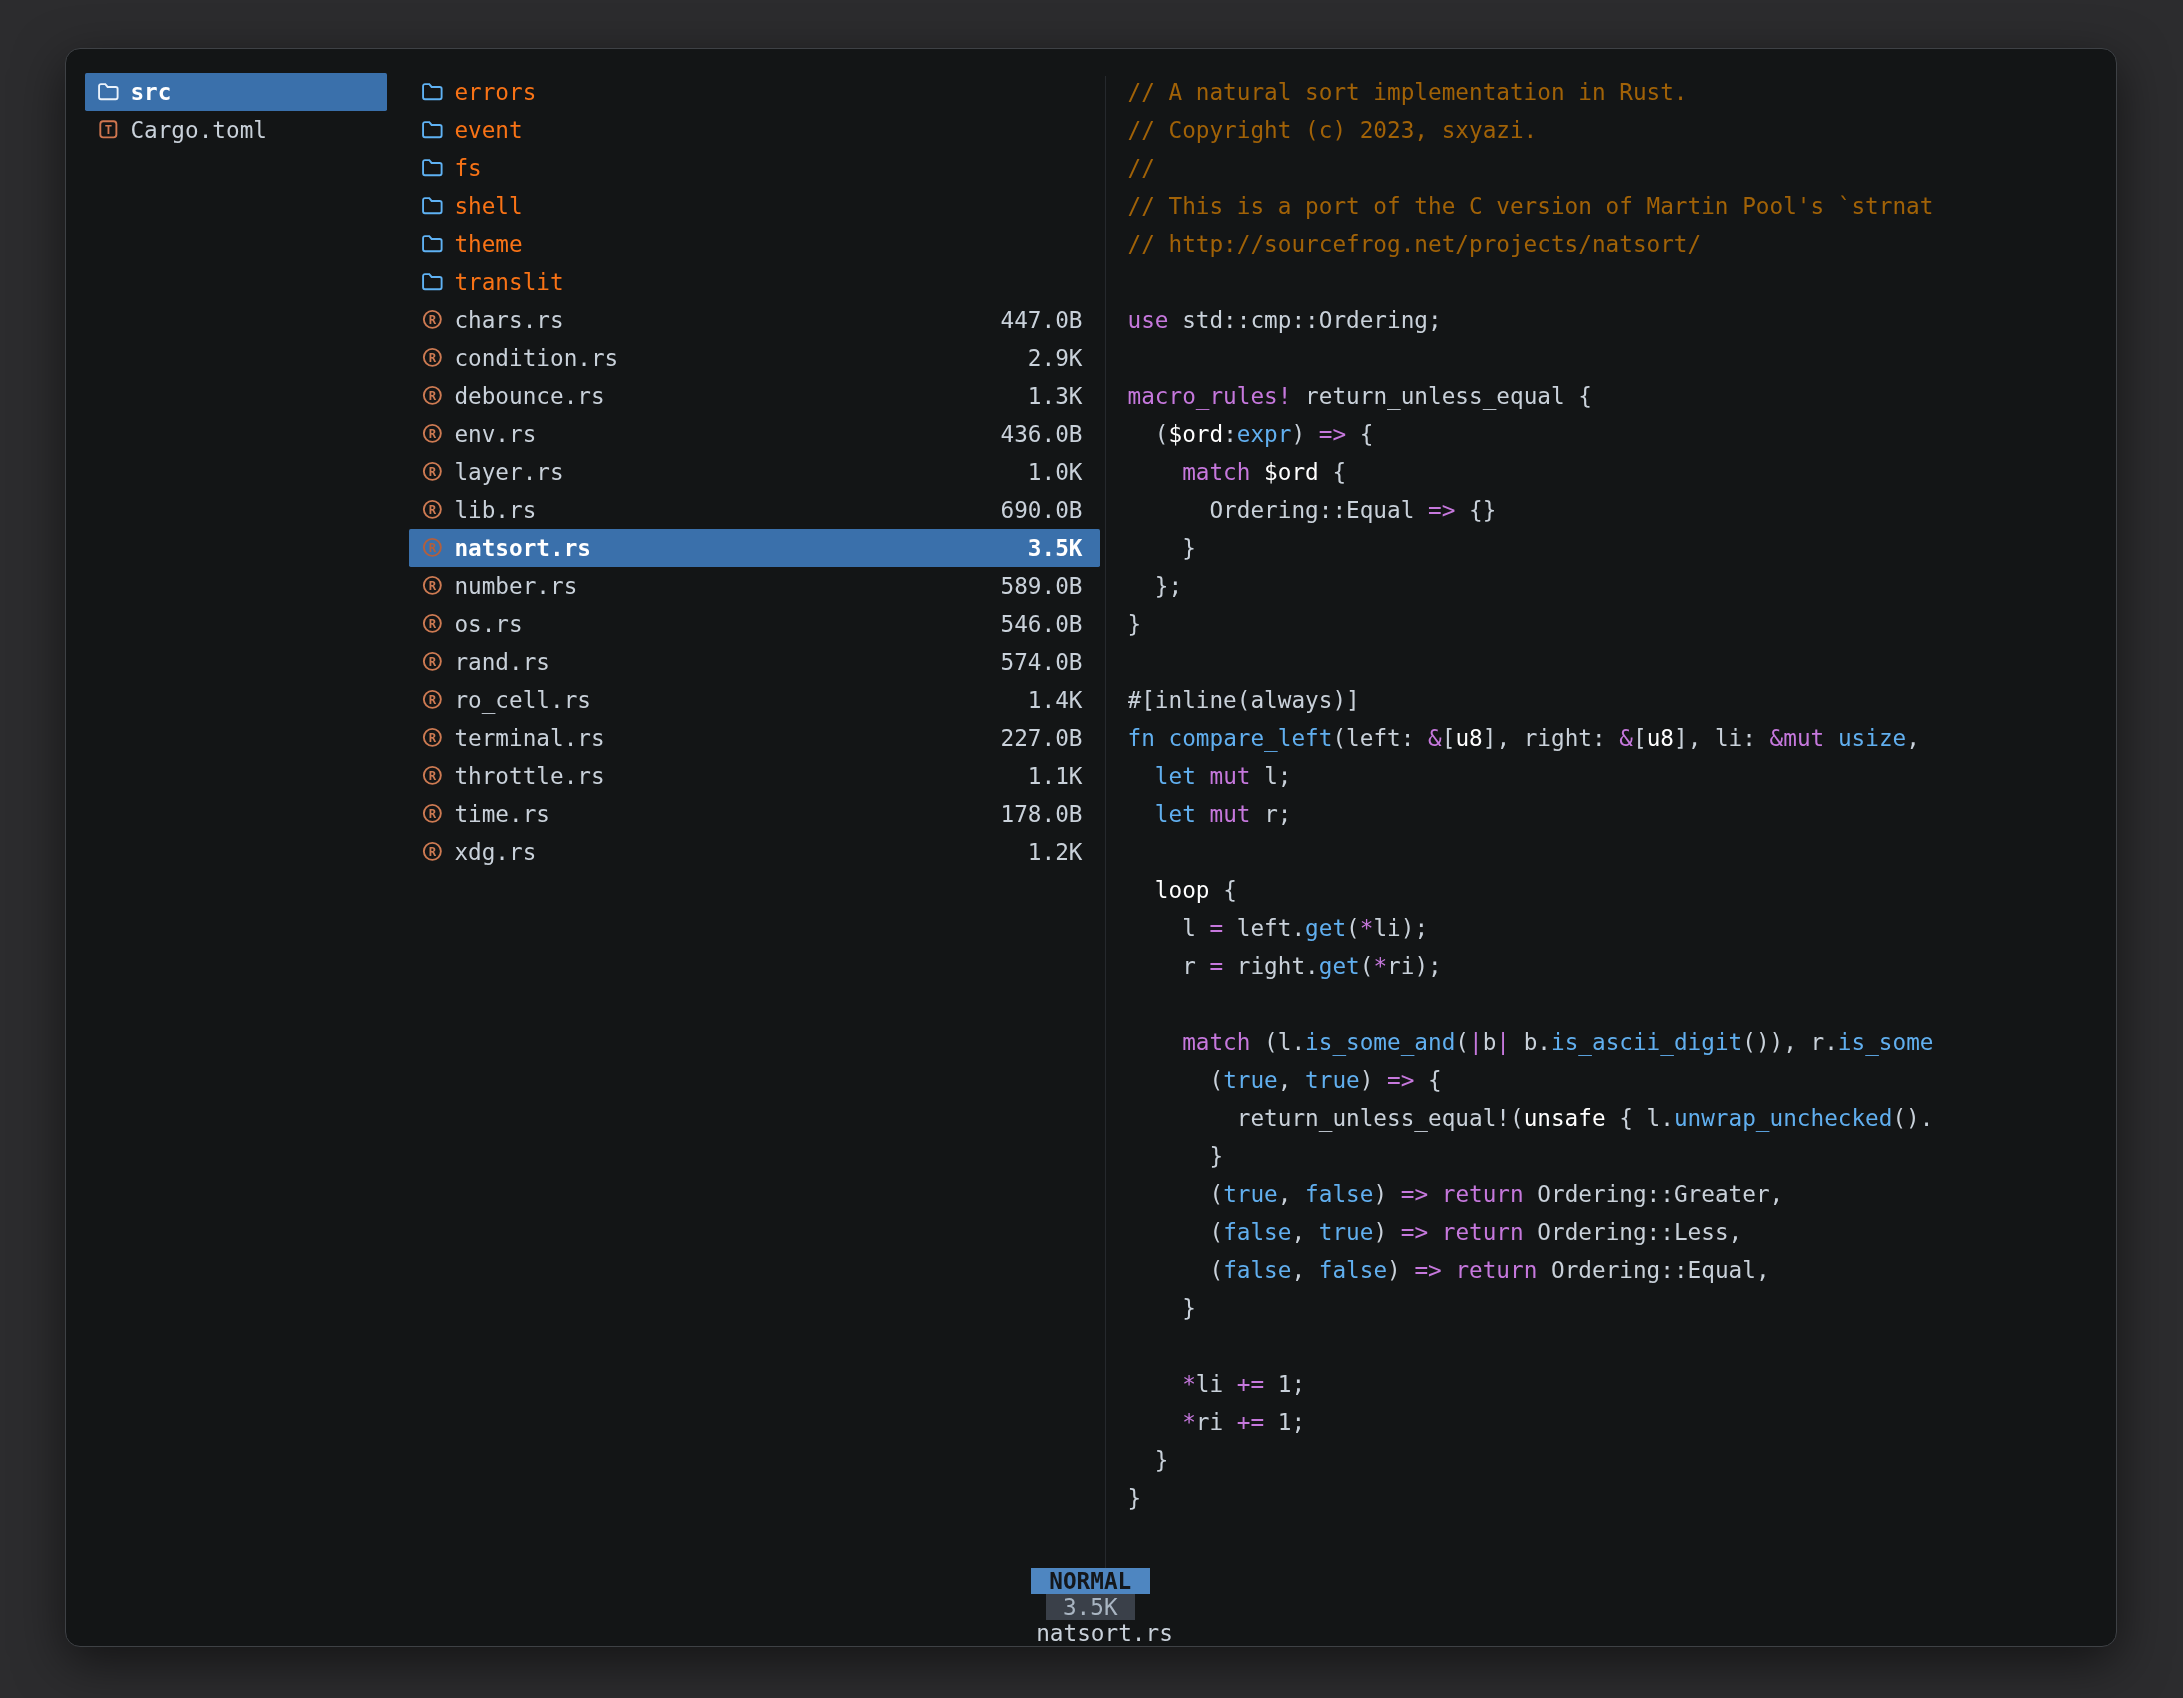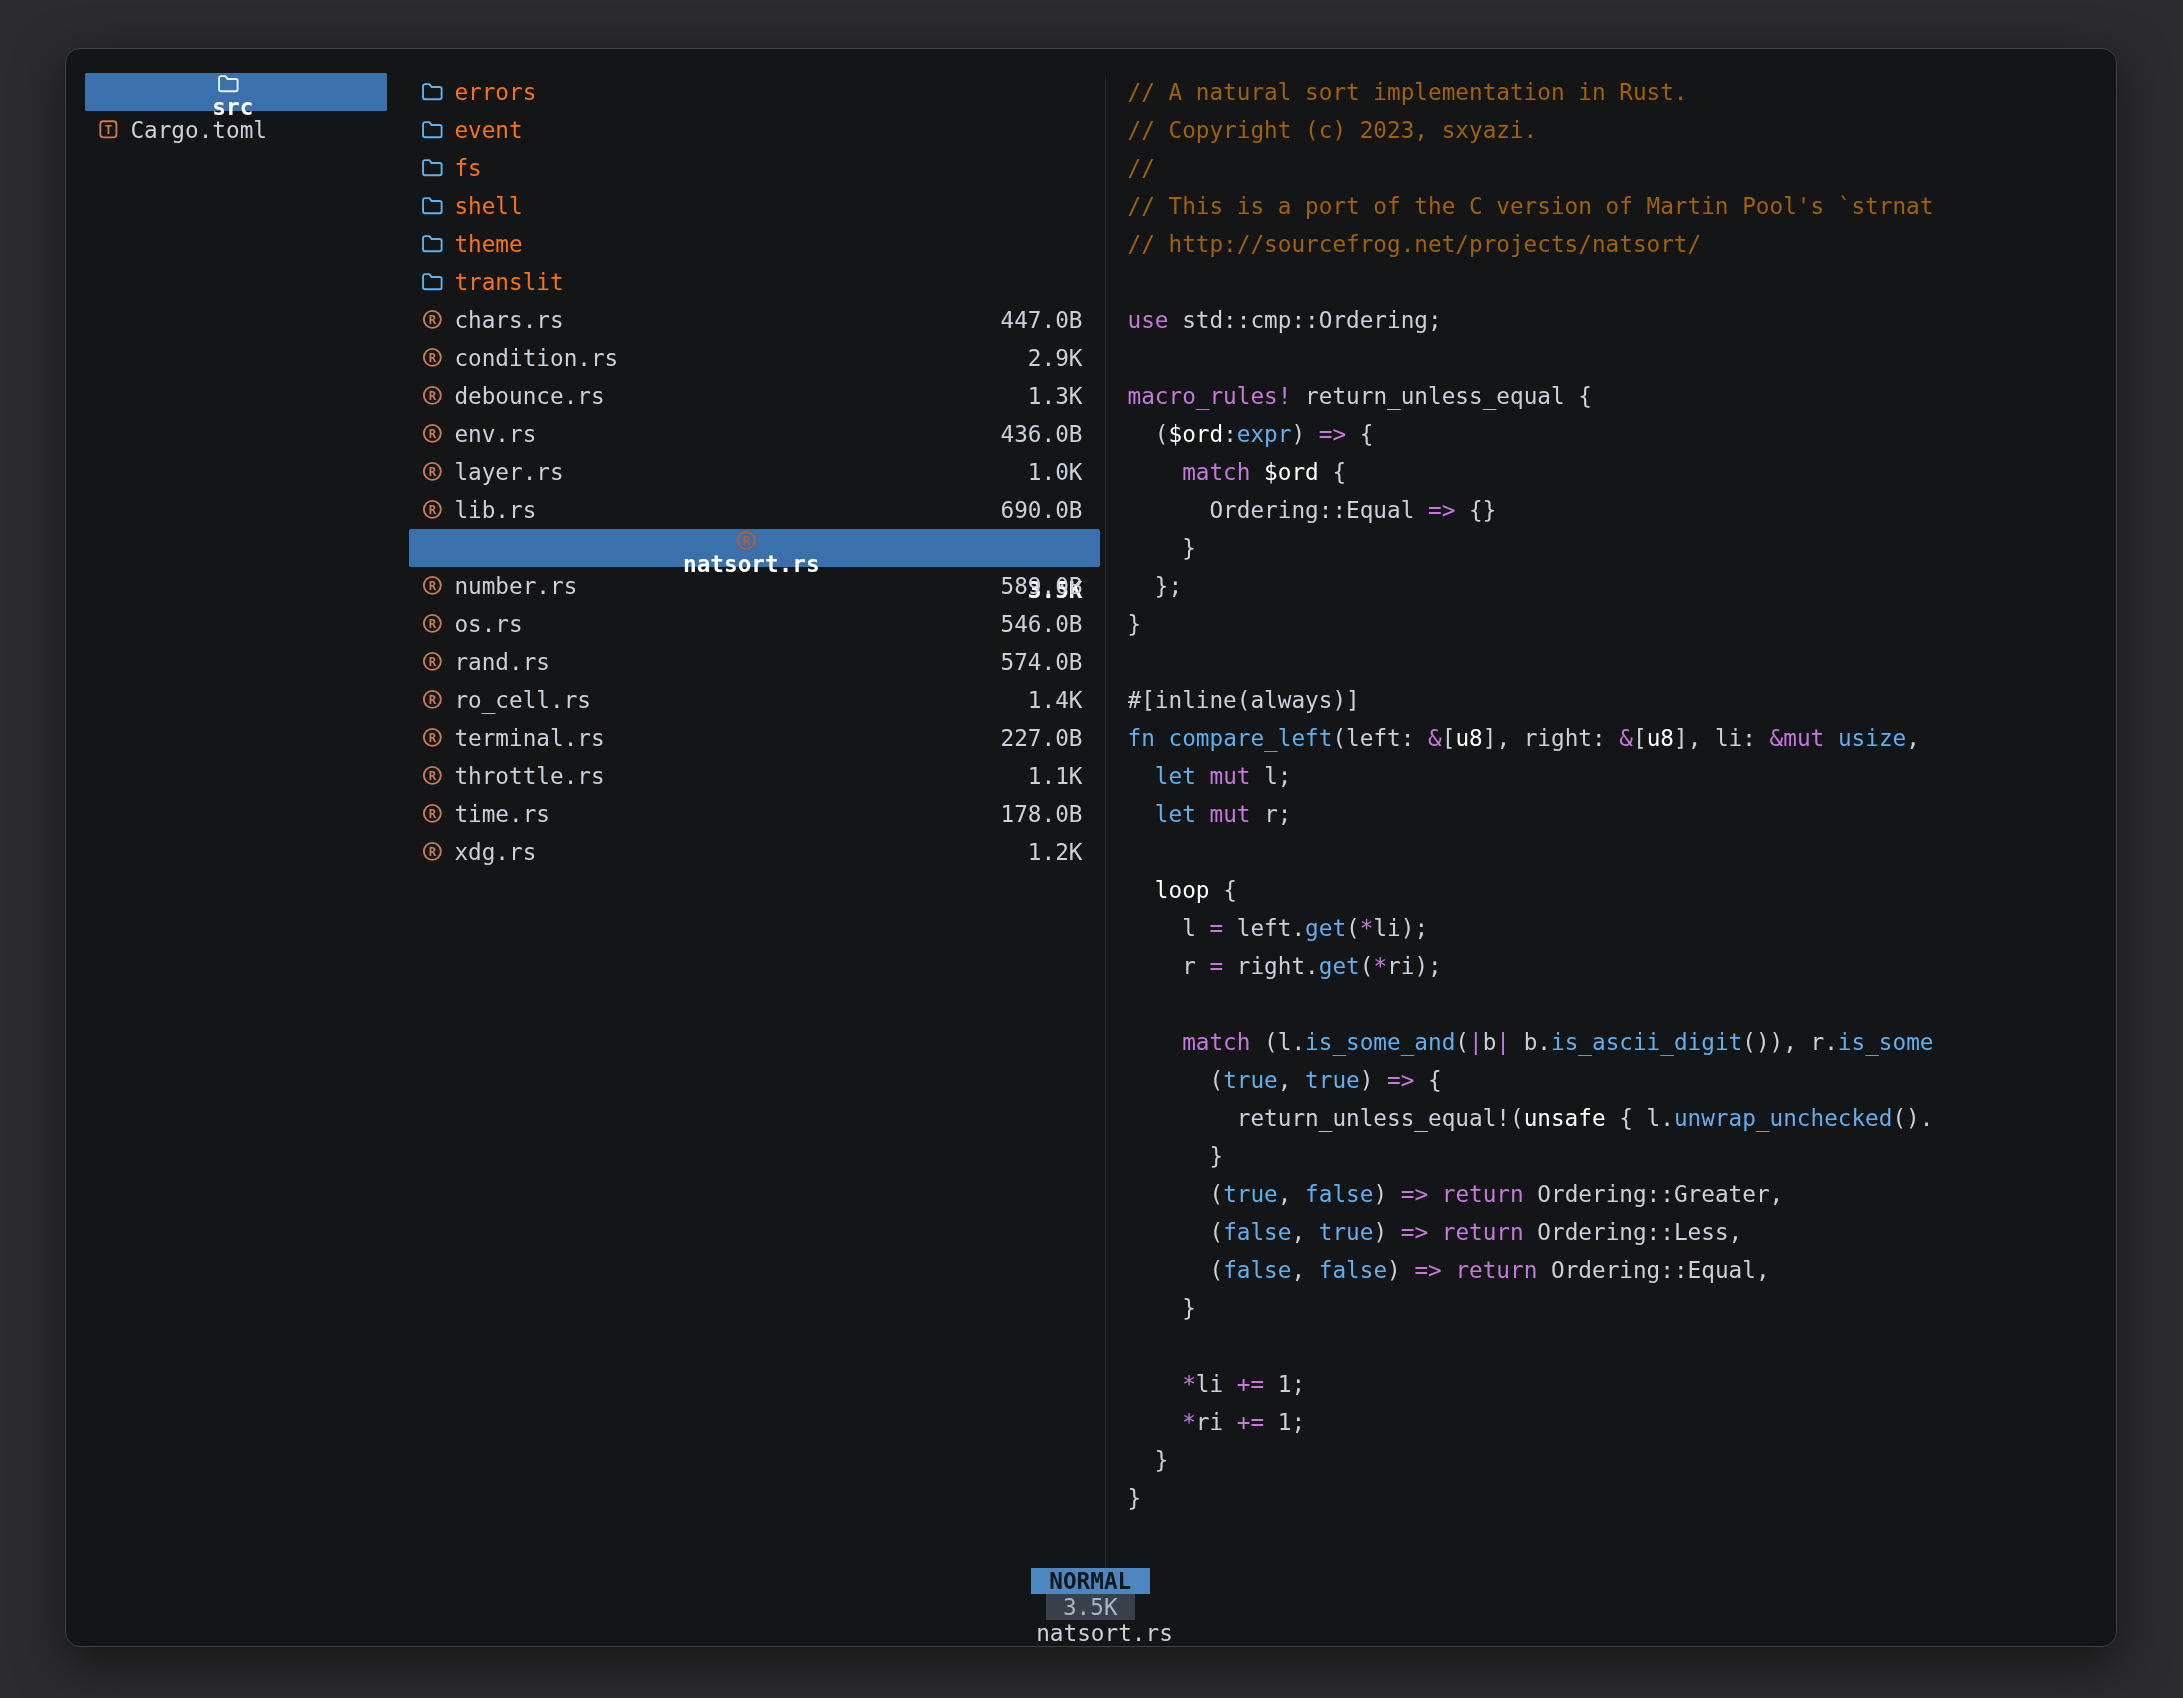--- a/index.html
+++ b/index.html
@@ -19,21 +19,21 @@
   .divider { position:absolute; left:1020px; top:3.4px; bottom:-6.7px; width:1.7px;
              background:#26292d; }
   .pane.preview { flex:1; margin-left:28px; }
 
   .row { display:flex; align-items:center; height:38px; padding:0 17px 0 11.7px;
          color:#c9d1da; white-space:pre; border-radius:1.7px; }
   .row .icon { display:inline-flex; width:25px; margin-right:9.2px; flex:none;
                align-items:center; justify-content:center; }
   .row.folder .label { color:#f97316; }
   .row .size { margin-left:auto; padding-left:8.4px; }
-  .row.selected { background:#3a70ab;flex-direction:column; }
+  .row.selected { background:#3a70ab; }
   .row.selected .label, .row.selected .size { color:#ffffff; font-weight:bold; }
   .row.selected .icon-folder { color:#eaf2fb; }
   .icon-folder { color:#5fb2f4; }
   .icon-rust   { color:#cd7a52; }
   .icon-toml   { color:#d0764f; }
   .row.selected .icon-rust { color:#b35f3d; }
 
   .code-line { height:38px; line-height:38px; white-space:pre; color:#c9d1da; overflow:hidden; }
   .tok-c{color:#a16207} .tok-k{color:#c678dd} .tok-b{color:#61afef}
   .tok-o{color:#ffffff} .tok-d{color:#c9d1da}

